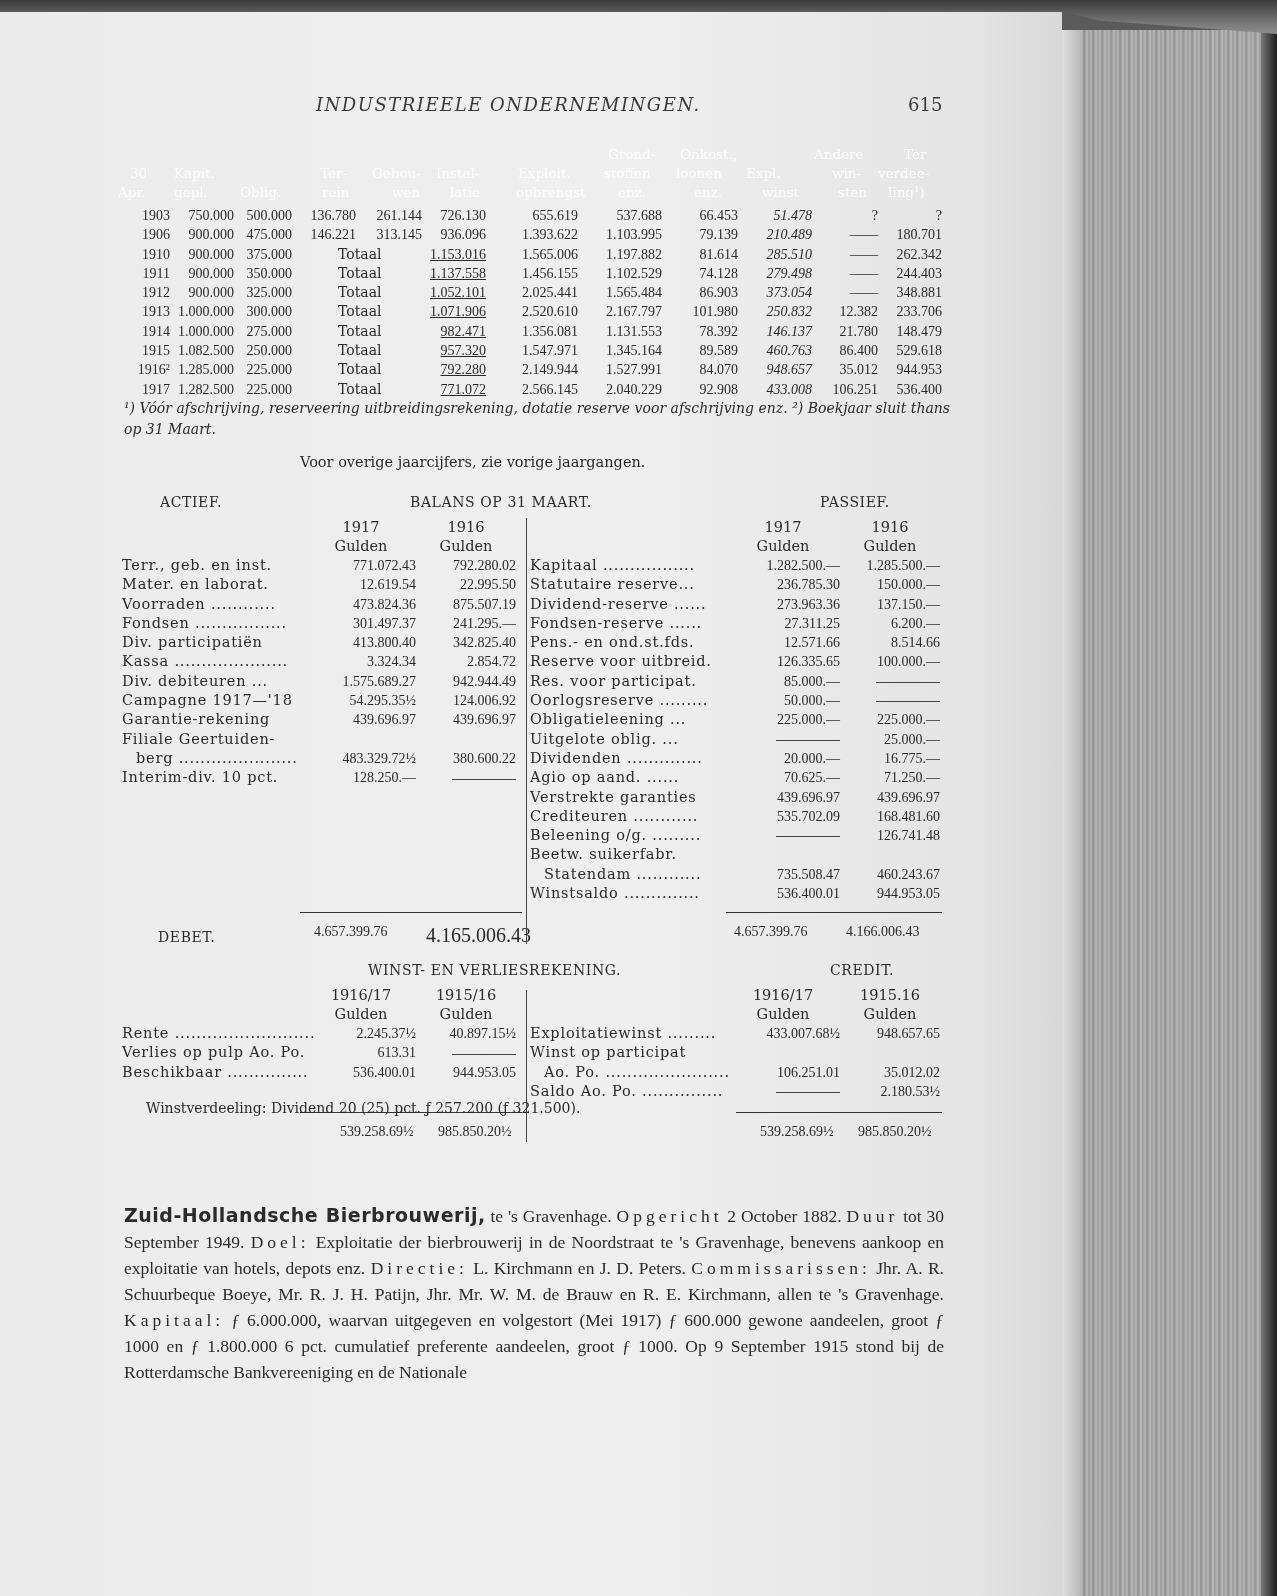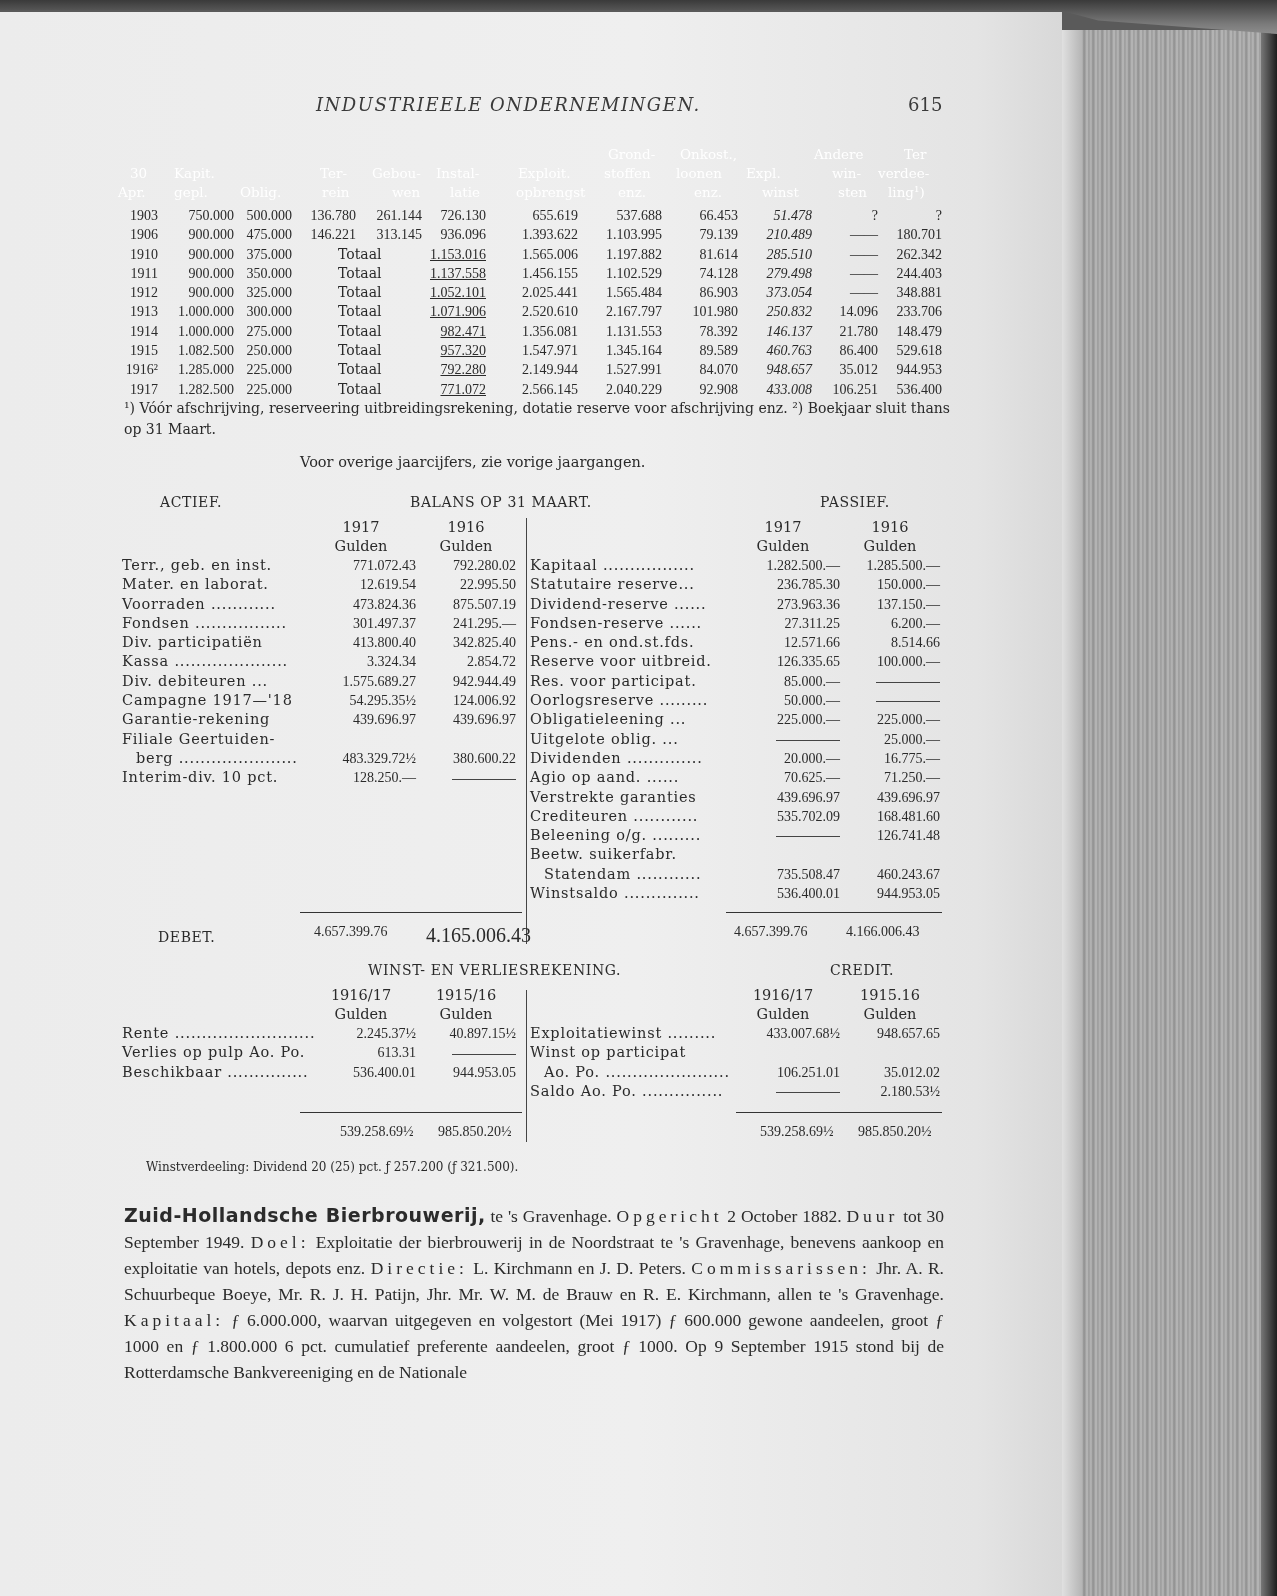--- a/index.html
+++ b/index.html
@@ -37,36 +37,36 @@
     left: 316px; top: 94px; font-style: italic; font-size: 18px; letter-spacing: 1.5px; color: #3a3a3a;
   }
   .page-number { left: 908px; top: 94px; font-size: 18px; color: #3a3a3a; }
 
   
   .stats { position: absolute; left: 118px; top: 146px; width: 830px; font-size: 13px; }
   .stats .hdr { position: relative; height: 60px; font-family: "DejaVu Serif", serif; font-size: 13.5px; color: #ffffff; }
   .stats .hdr span { position: absolute; white-space: nowrap; }
   .stats .row { position: relative; height: 19.3px; line-height: 19px; font-family: "Liberation Serif", serif; font-size: 14px; }
   .stats .row span { position: absolute; white-space: nowrap; text-align: right; }
-  .c-year { left: 0px; width: 40px; text-align: right; }
+  .c-year { left: 12px; width: 40px; text-align: right; }
   .c-kap { left: 40px; width: 76px; }
   .c-obl { left: 116px; width: 58px; }
   .c-ter { left: 176px; width: 62px; }
   .c-geb { left: 238px; width: 66px; }
   .c-ins { left: 304px; width: 64px; }
   .c-tot-label { left: 220px; width: 70px; text-align: left !important; }
   .c-tot-val { left: 290px; width: 78px; text-decoration: underline; }
   .c-exp { left: 372px; width: 88px; }
   .c-gro { left: 460px; width: 84px; }
   .c-onk { left: 544px; width: 76px; }
   .c-win { left: 620px; width: 74px; font-style: italic; }
   .c-and { left: 694px; width: 66px; }
   .c-ver { left: 760px; width: 64px; }
 
-  .footnote { left: 124px; top: 398px; font-size: 14px; line-height: 21px; white-space: normal; width: 826px; text-align: justify; }
+  .footnote { left: 124px; top: 398px; font-size: 14px; line-height: 21px; white-space: normal; width: 826px; text-align: justify; font-style: italic; }
   .centered-note { left: 300px; top: 454px; font-size: 14.5px; }
 
   .section-head { font-size: 14px; letter-spacing: 0.6px; }
 
   
   .bs-left { position: absolute; left: 122px; top: 518px; width: 402px; }
   .bs-right { position: absolute; left: 530px; top: 518px; width: 412px; }
   .vline { position: absolute; width: 1px; background: #444; }
   .line-row { position: relative; height: 19.3px; line-height: 19px; font-size: 14.5px; }
   .line-row .lbl { position: absolute; left: 0; white-space: nowrap; letter-spacing: 0.8px; }
@@ -85,21 +85,21 @@
   .dash { display: inline-block; width: 64px; border-top: 1.5px solid #444; vertical-align: middle; }
   .indent { padding-left: 14px; }
 
   .text-block {
     position: absolute; left: 124px; top: 1202px; width: 820px;
     font-size: 17.5px; line-height: 26px; text-align: justify; color: #2b2b2b;
     font-family: "Liberation Serif", serif;
   }
   .company-name { font-family: "DejaVu Sans", sans-serif; font-weight: bold; font-size: 19px; letter-spacing: 0.5px; }
   .spaced { letter-spacing: 4px; }
-  .winstverdeling { left: 146px; top: 1160px; font-size: 12px; }
+  .winstverdeling { left: 146px; top: 1100px; font-size: 14px; }
 </style>
 </head>
 <body>
 
 <div class="page"></div>
 <div class="page-edge"></div>
 <div class="cover-top"></div>
 
 <div class="abs running-head">INDUSTRIEELE ONDERNEMINGEN.</div>
 <div class="abs page-number">615</div>
@@ -208,21 +208,21 @@
       <div class="row">
         <span class="c-year">1913</span>
         <span class="c-kap">1.000.000</span>
         <span class="c-obl">300.000</span>
         <span class="c-tot-label" style="font-family: &quot;DejaVu Serif&quot;, serif;">Totaal</span>
         <span class="c-tot-val">1.071.906</span>
         <span class="c-exp">2.520.610</span>
         <span class="c-gro">2.167.797</span>
         <span class="c-onk">101.980</span>
         <span class="c-win">250.832</span>
-        <span class="c-and">14.096</span>
+        <span class="c-and">12.382</span>
         <span class="c-ver">233.706</span>
       </div>
       <div class="row">
         <span class="c-year">1914</span>
         <span class="c-kap">1.000.000</span>
         <span class="c-obl">275.000</span>
         <span class="c-tot-label" style="font-family: &quot;DejaVu Serif&quot;, serif;">Totaal</span>
         <span class="c-tot-val">982.471</span>
         <span class="c-exp">1.356.081</span>
         <span class="c-gro">1.131.553</span>

